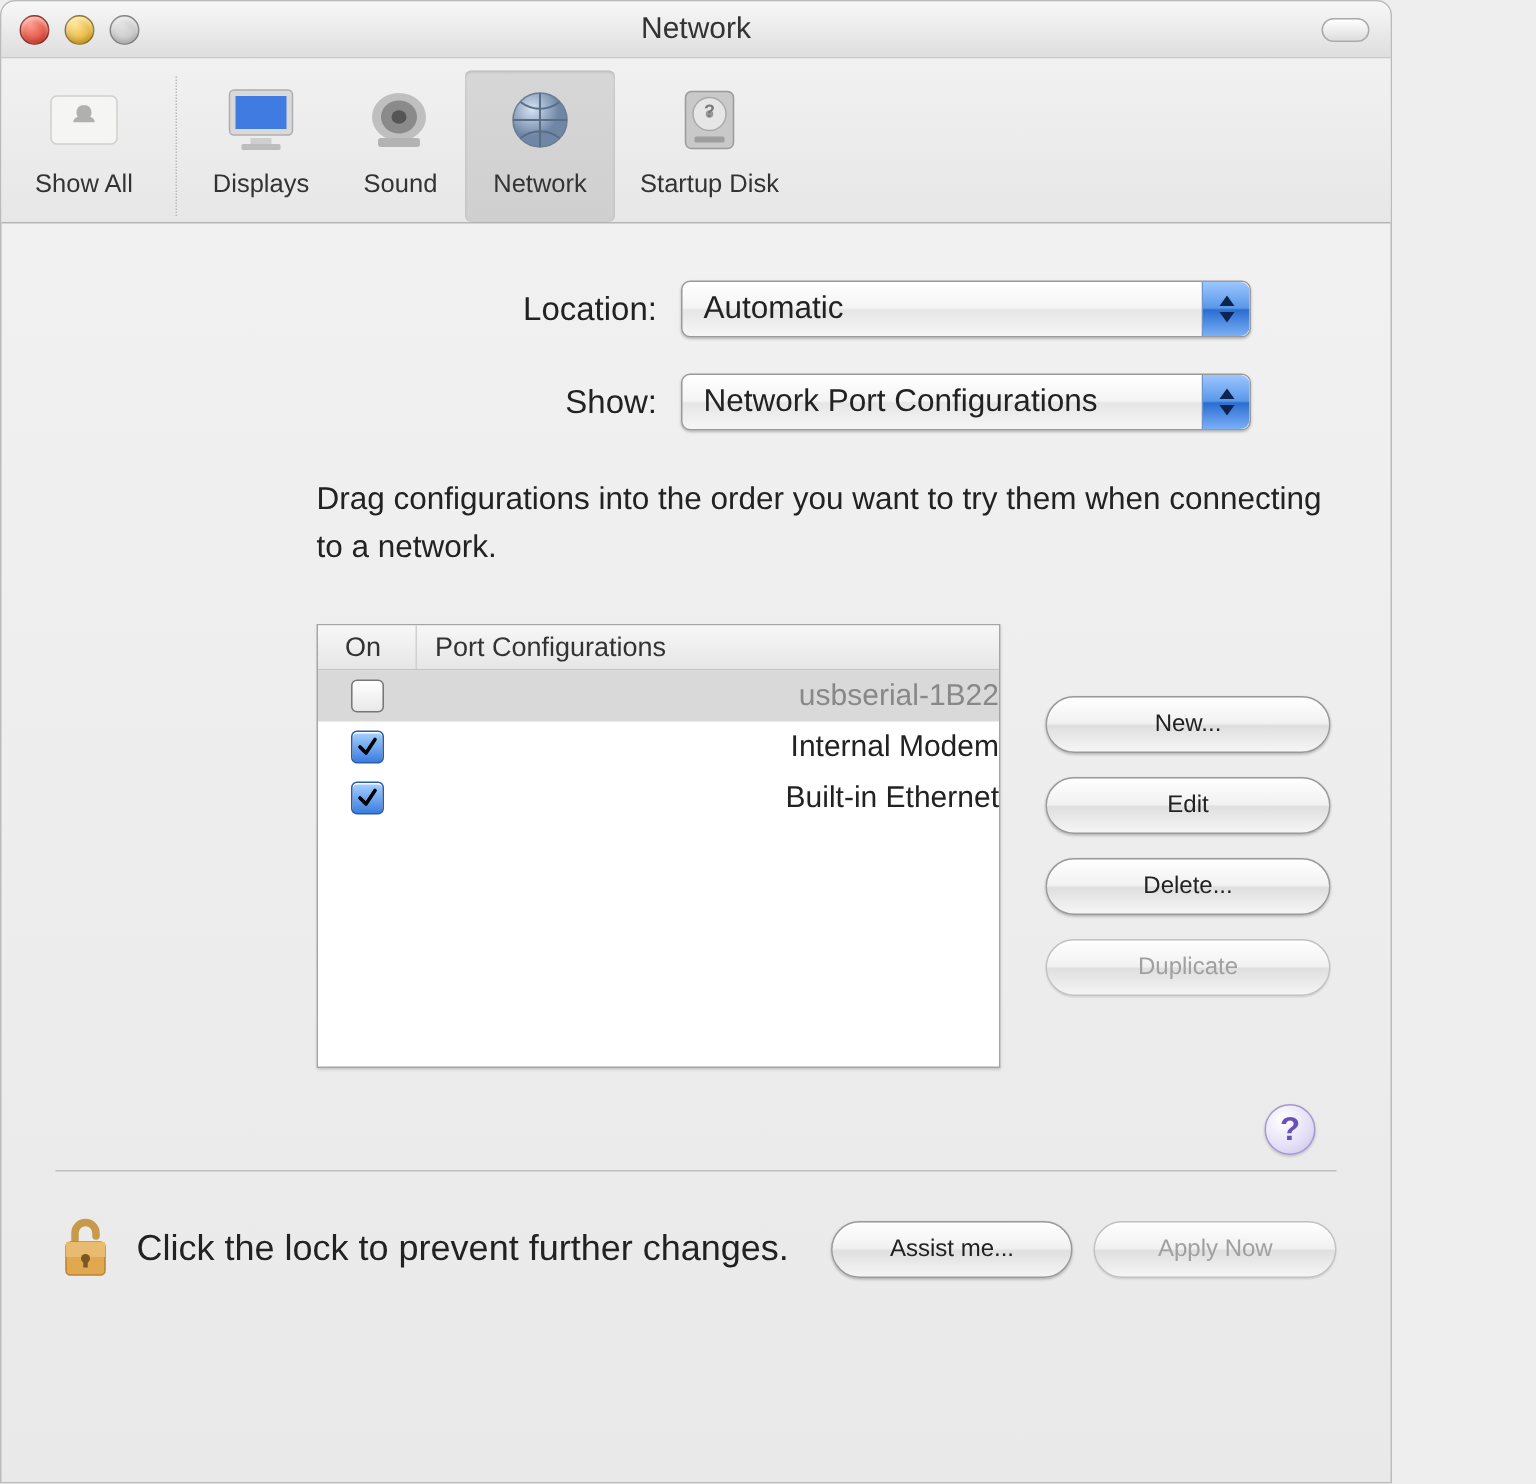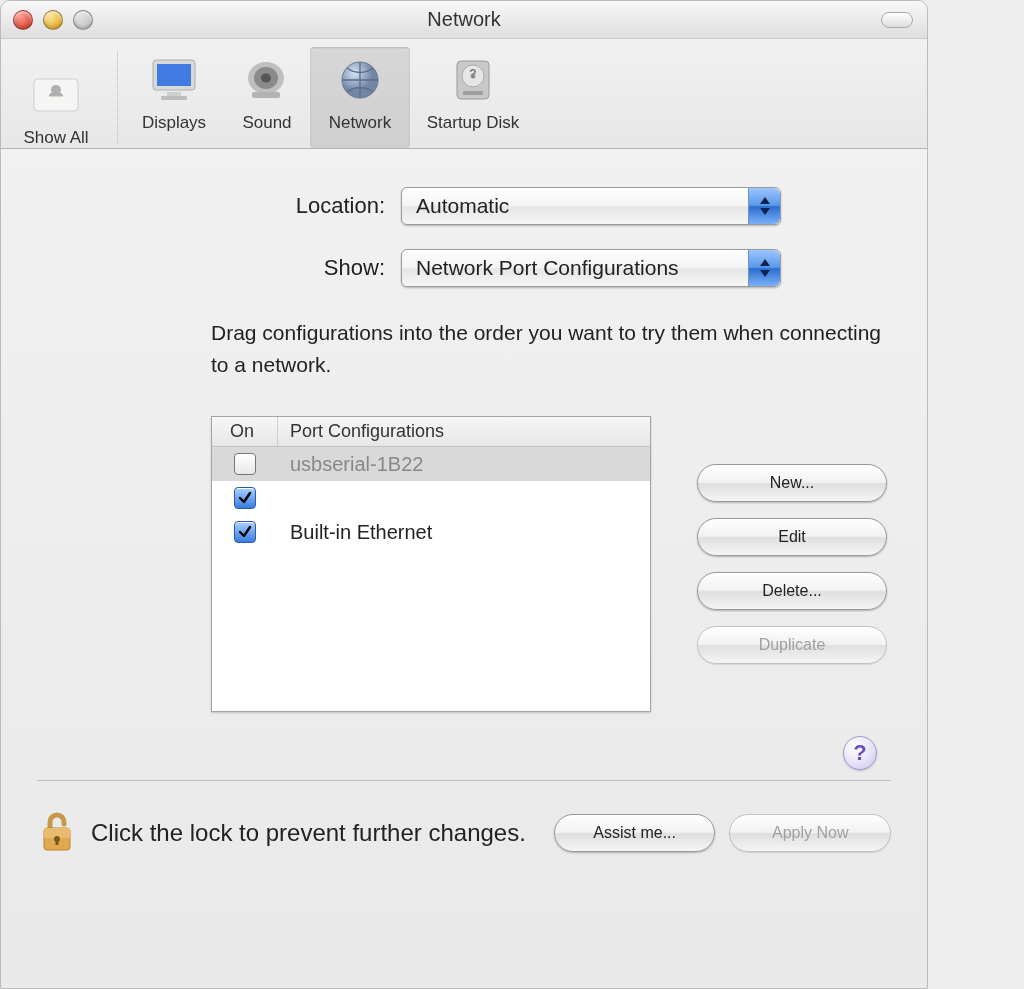--- a/index.html
+++ b/index.html
@@ -92,20 +92,21 @@
       border-left: 1px dotted #bbb;
       margin: 4px 6px;
     }
     
     .body {
       padding: 38px 40px 0 40px;
     }
     .form-row {
       display: flex;
       align-items: center;
+      justify-content: center;
       margin-bottom: 24px;
     }
     .form-label {
       width: 360px;
       text-align: right;
       font-size: 22px;
       color: #222;
       padding-right: 16px;
     }
     .aqua-popup {
@@ -141,22 +142,23 @@
       font-size: 21px;
       color: #222;
       line-height: 1.5;
       margin: 30px 0 36px 170px;
       max-width: 700px;
     }
     
     
     .config-area {
       display: flex;
-      gap: 46px;
+      gap: 30px;
       margin-left: 170px;
+      text-align: right;
     }
     .config-list {
       width: 484px;
       height: 296px;
       background: #fff;
       border: 1px solid #a5a5a5;
       box-shadow: 0 1px 2px rgba(0,0,0,.18);
     }
     .list-header {
       display: flex;
@@ -280,21 +282,21 @@
     <div class="traffic">
       <div class="tl red"></div>
       <div class="tl yellow"></div>
       <div class="tl green"></div>
     </div>
     <div class="titlebar-title">Network</div>
     <div class="pill"></div>
   </div>
 
   <div class="toolbar">
-    <div class="tool-item" style="width:110px;justify-content:flex-end;">
+    <div class="tool-item" style="width:110px;">
       <div class="tool-icon">
         <svg width="52" height="44" viewBox="0 0 52 44">
           <rect x="4" y="6" width="44" height="32" rx="4" fill="#f5f5f3" stroke="#cfcfcf"></rect>
           <path d="M26 12c-3 0-5 2-5 5 0 1 .3 2 .8 2.8-1.8.6-3 2-3 3.7h14.4c0-1.7-1.2-3.1-3-3.7.5-.8.8-1.8.8-2.8 0-3-2-5-5-5z" fill="#b0b0b0"></path>
         </svg>
       </div>
       <div class="tool-label">Show All</div>
     </div>
     <div class="tool-divider"></div>
     <div class="tool-item">
@@ -396,20 +398,21 @@
               <div class="col-port">usbserial-1B22</div>
             </div>
             <div class="list-row">
               <div class="col-on">
                 <div class="aqua-check checked">
                   <svg width="14" height="14" viewBox="0 0 14 14">
                     <path d="M2 7 L6 11 L12 2" stroke="#000" stroke-width="2.4" fill="none" stroke-linecap="round" stroke-linejoin="round"></path>
                   </svg>
                 </div>
               </div>
+              <div class="col-port">Internal Modem</div>
             </div>
             <div class="list-row">
               <div class="col-on">
                 <div class="aqua-check checked">
                   <svg width="14" height="14" viewBox="0 0 14 14">
                     <path d="M2 7 L6 11 L12 2" stroke="#000" stroke-width="2.4" fill="none" stroke-linecap="round" stroke-linejoin="round"></path>
                   </svg>
                 </div>
               </div>
               <div class="col-port">Built-in Ethernet</div>

